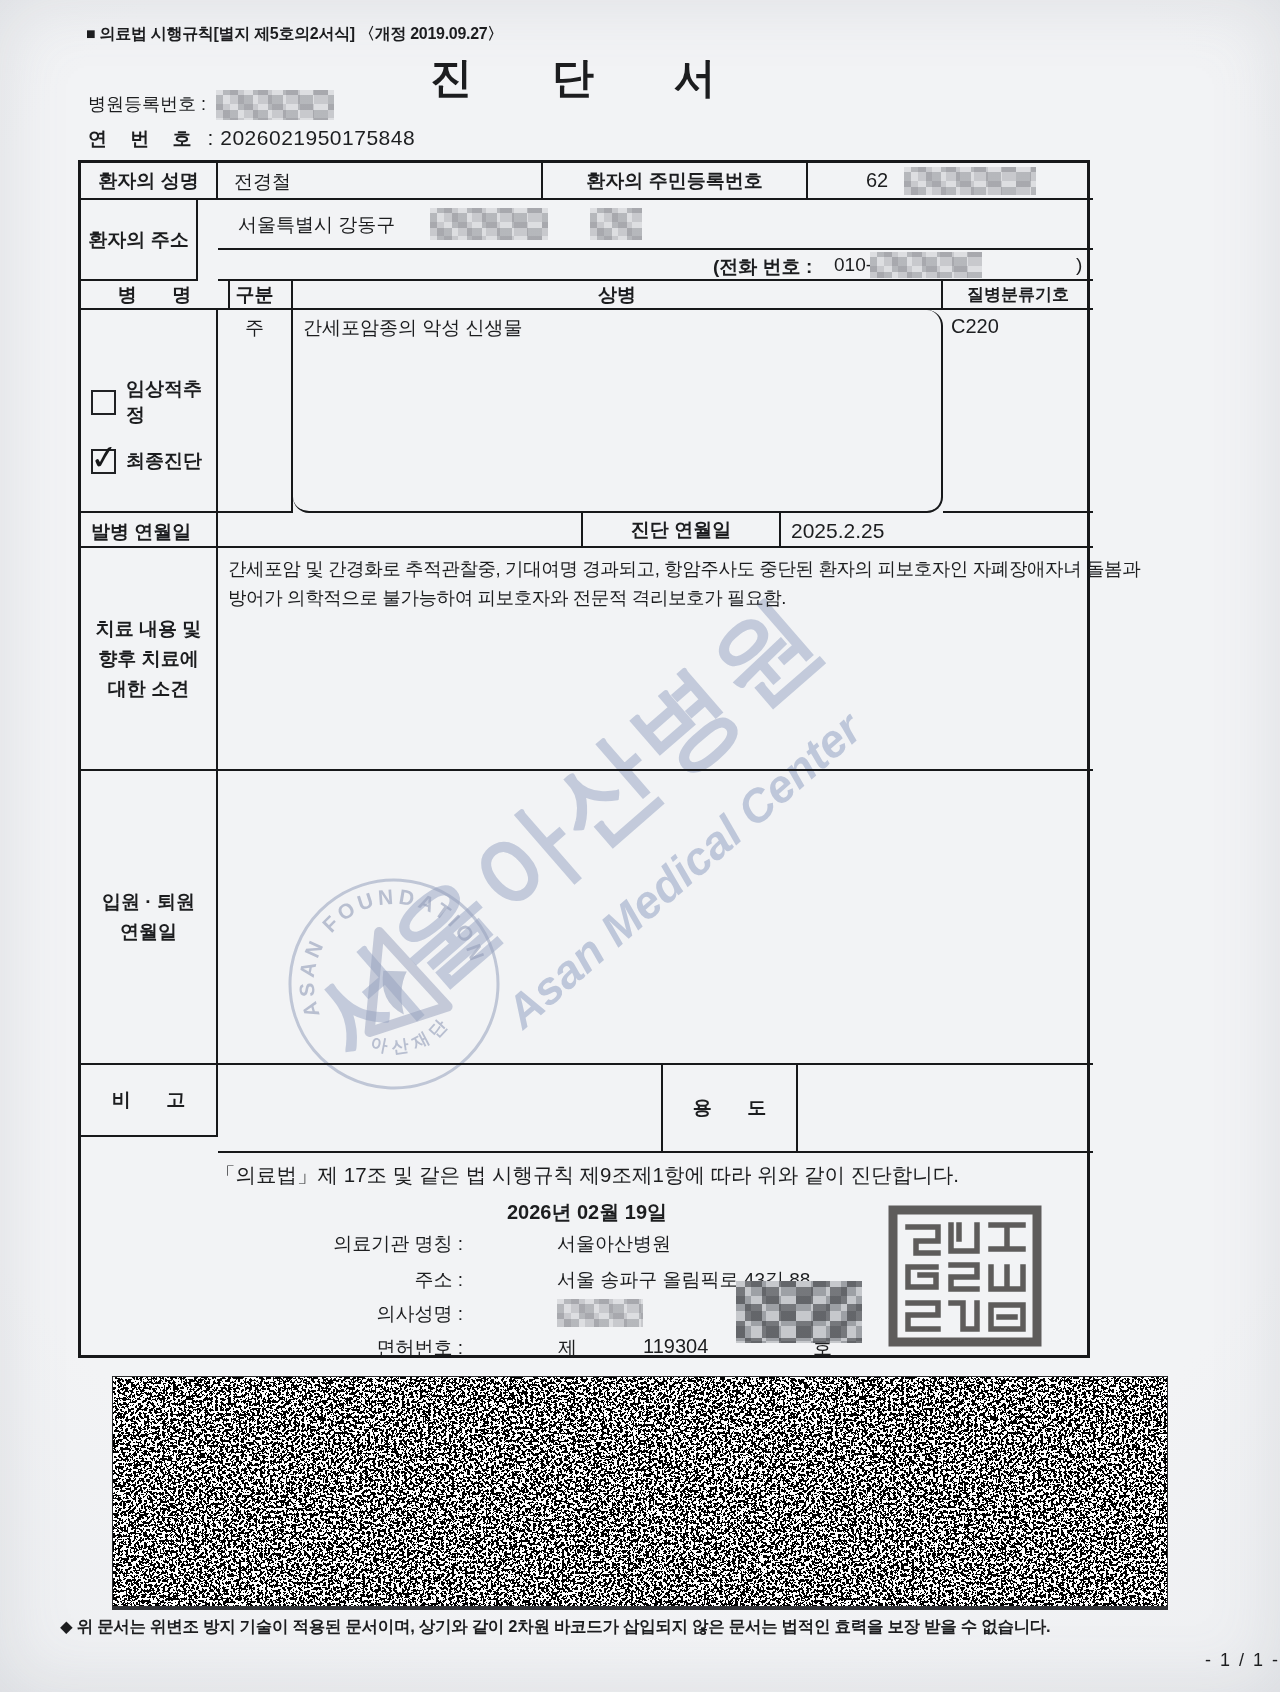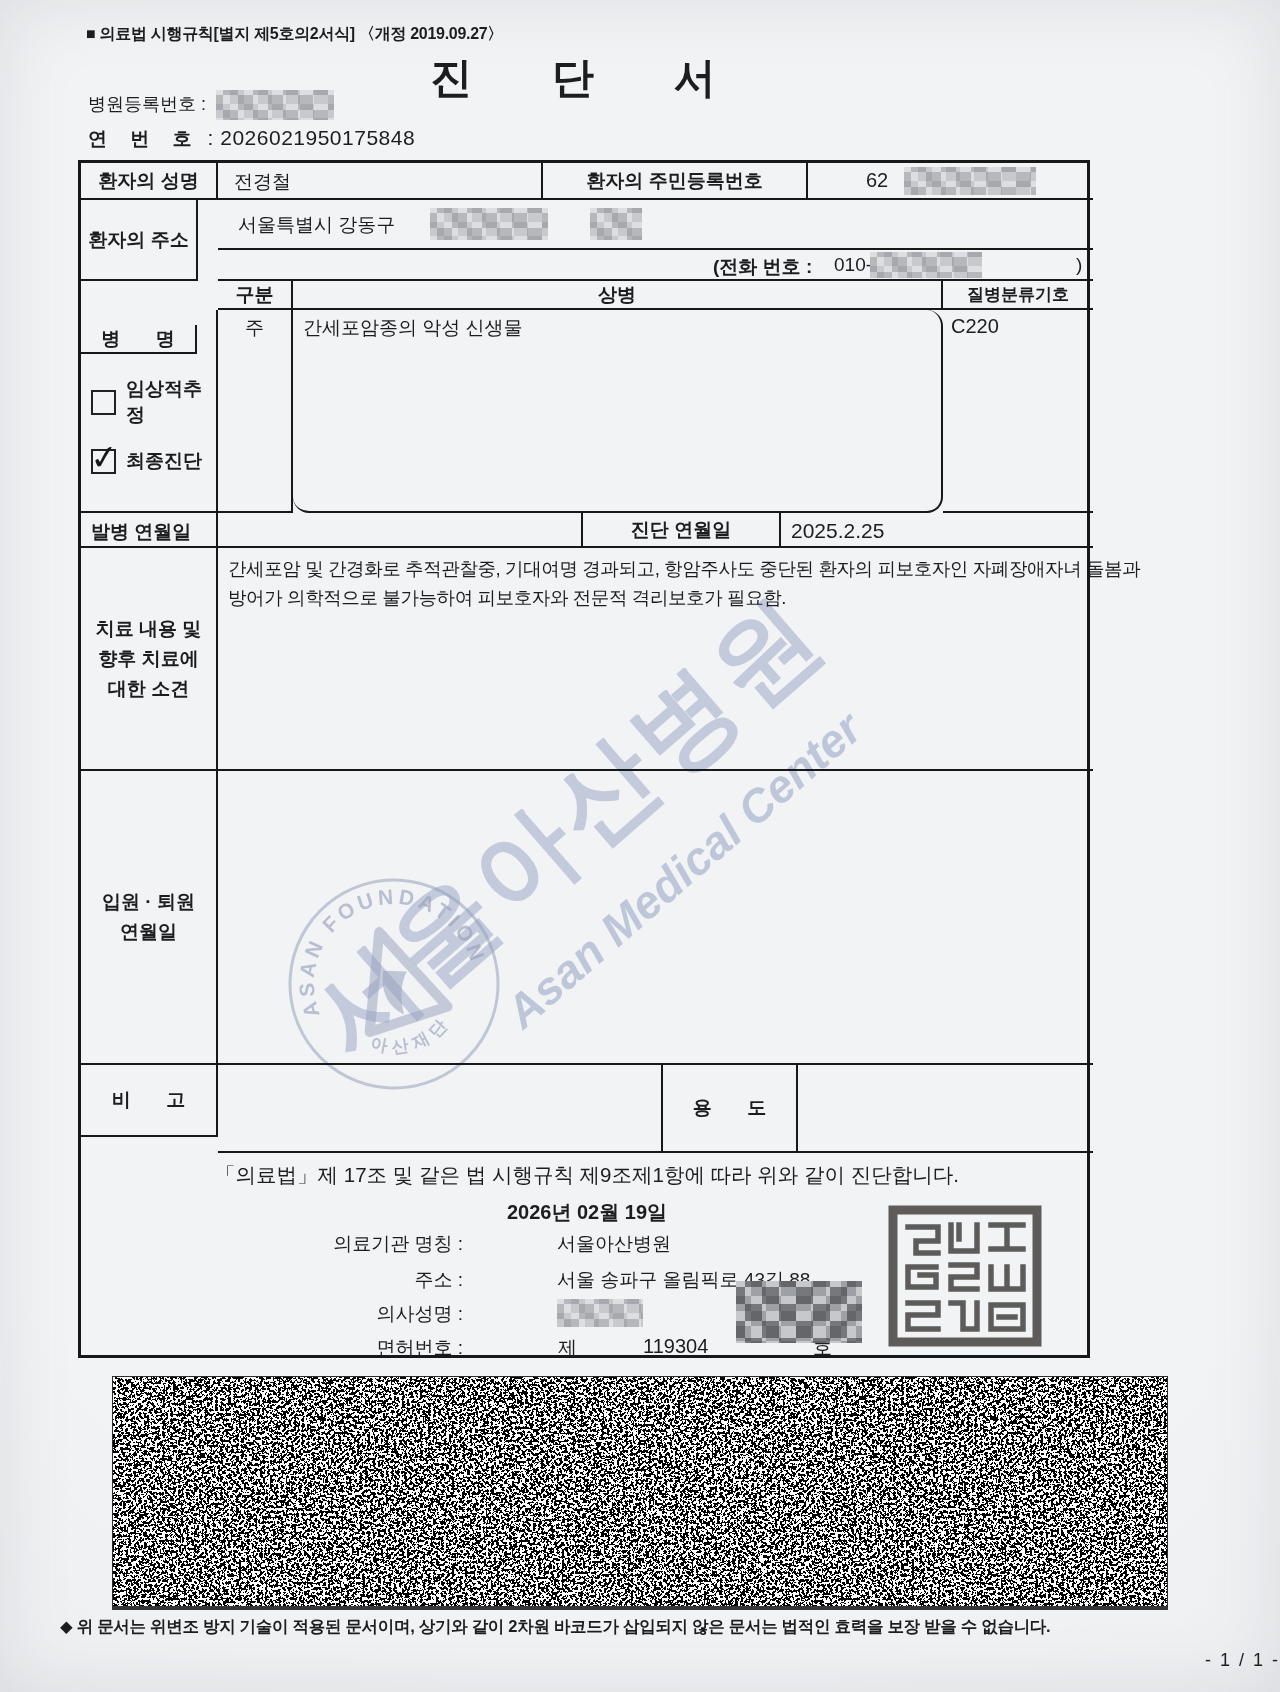--- a/index.html
+++ b/index.html
@@ -107,21 +107,21 @@
       <span class="mosaic" style="position:absolute;left:212px;top:8px;width:118px;height:32px;"></span>
       <span class="mosaic" style="position:absolute;left:372px;top:8px;width:52px;height:32px;"></span>
     </div>
     <div class="c bb" style="left:137px;top:87px;width:875px;height:31px;">
       <span style="position:absolute;left:495px;top:4px;font-weight:bold;">(전화 번호 :</span>
       <span style="position:absolute;left:608px;top:4px;margin-left:8px;">010-</span>
       <span class="mosaic" style="position:absolute;left:652px;top:2px;width:112px;height:26px;"></span>
       <span style="position:absolute;left:858px;top:4px;">)</span>
     </div>
 
-    <div class="c br bb lbl ws" style="left:0;top:118px;width:116px;height:29px;margin-top:44px;">병 명</div>
+    <div class="c br bb lbl ws" style="left:0;top:118px;width:149px;height:29px;">병 명</div>
     <div class="c br bb lbl" style="left:137px;top:118px;width:75px;height:29px;">구분</div>
     <div class="c br bb lbl" style="left:212px;top:118px;width:650px;height:29px;">상병</div>
     <div class="c bb lbl" style="left:862px;top:118px;width:150px;height:29px;font-size:17px;">질병분류기호</div>
 
     <div class="c br bb" style="left:0;top:147px;width:137px;height:203px;padding-top:66px;">
       <div class="cb-line">
         <span class="cb"></span>
         <span>임상적추정</span>
       </div>
       <div class="cb-line">

